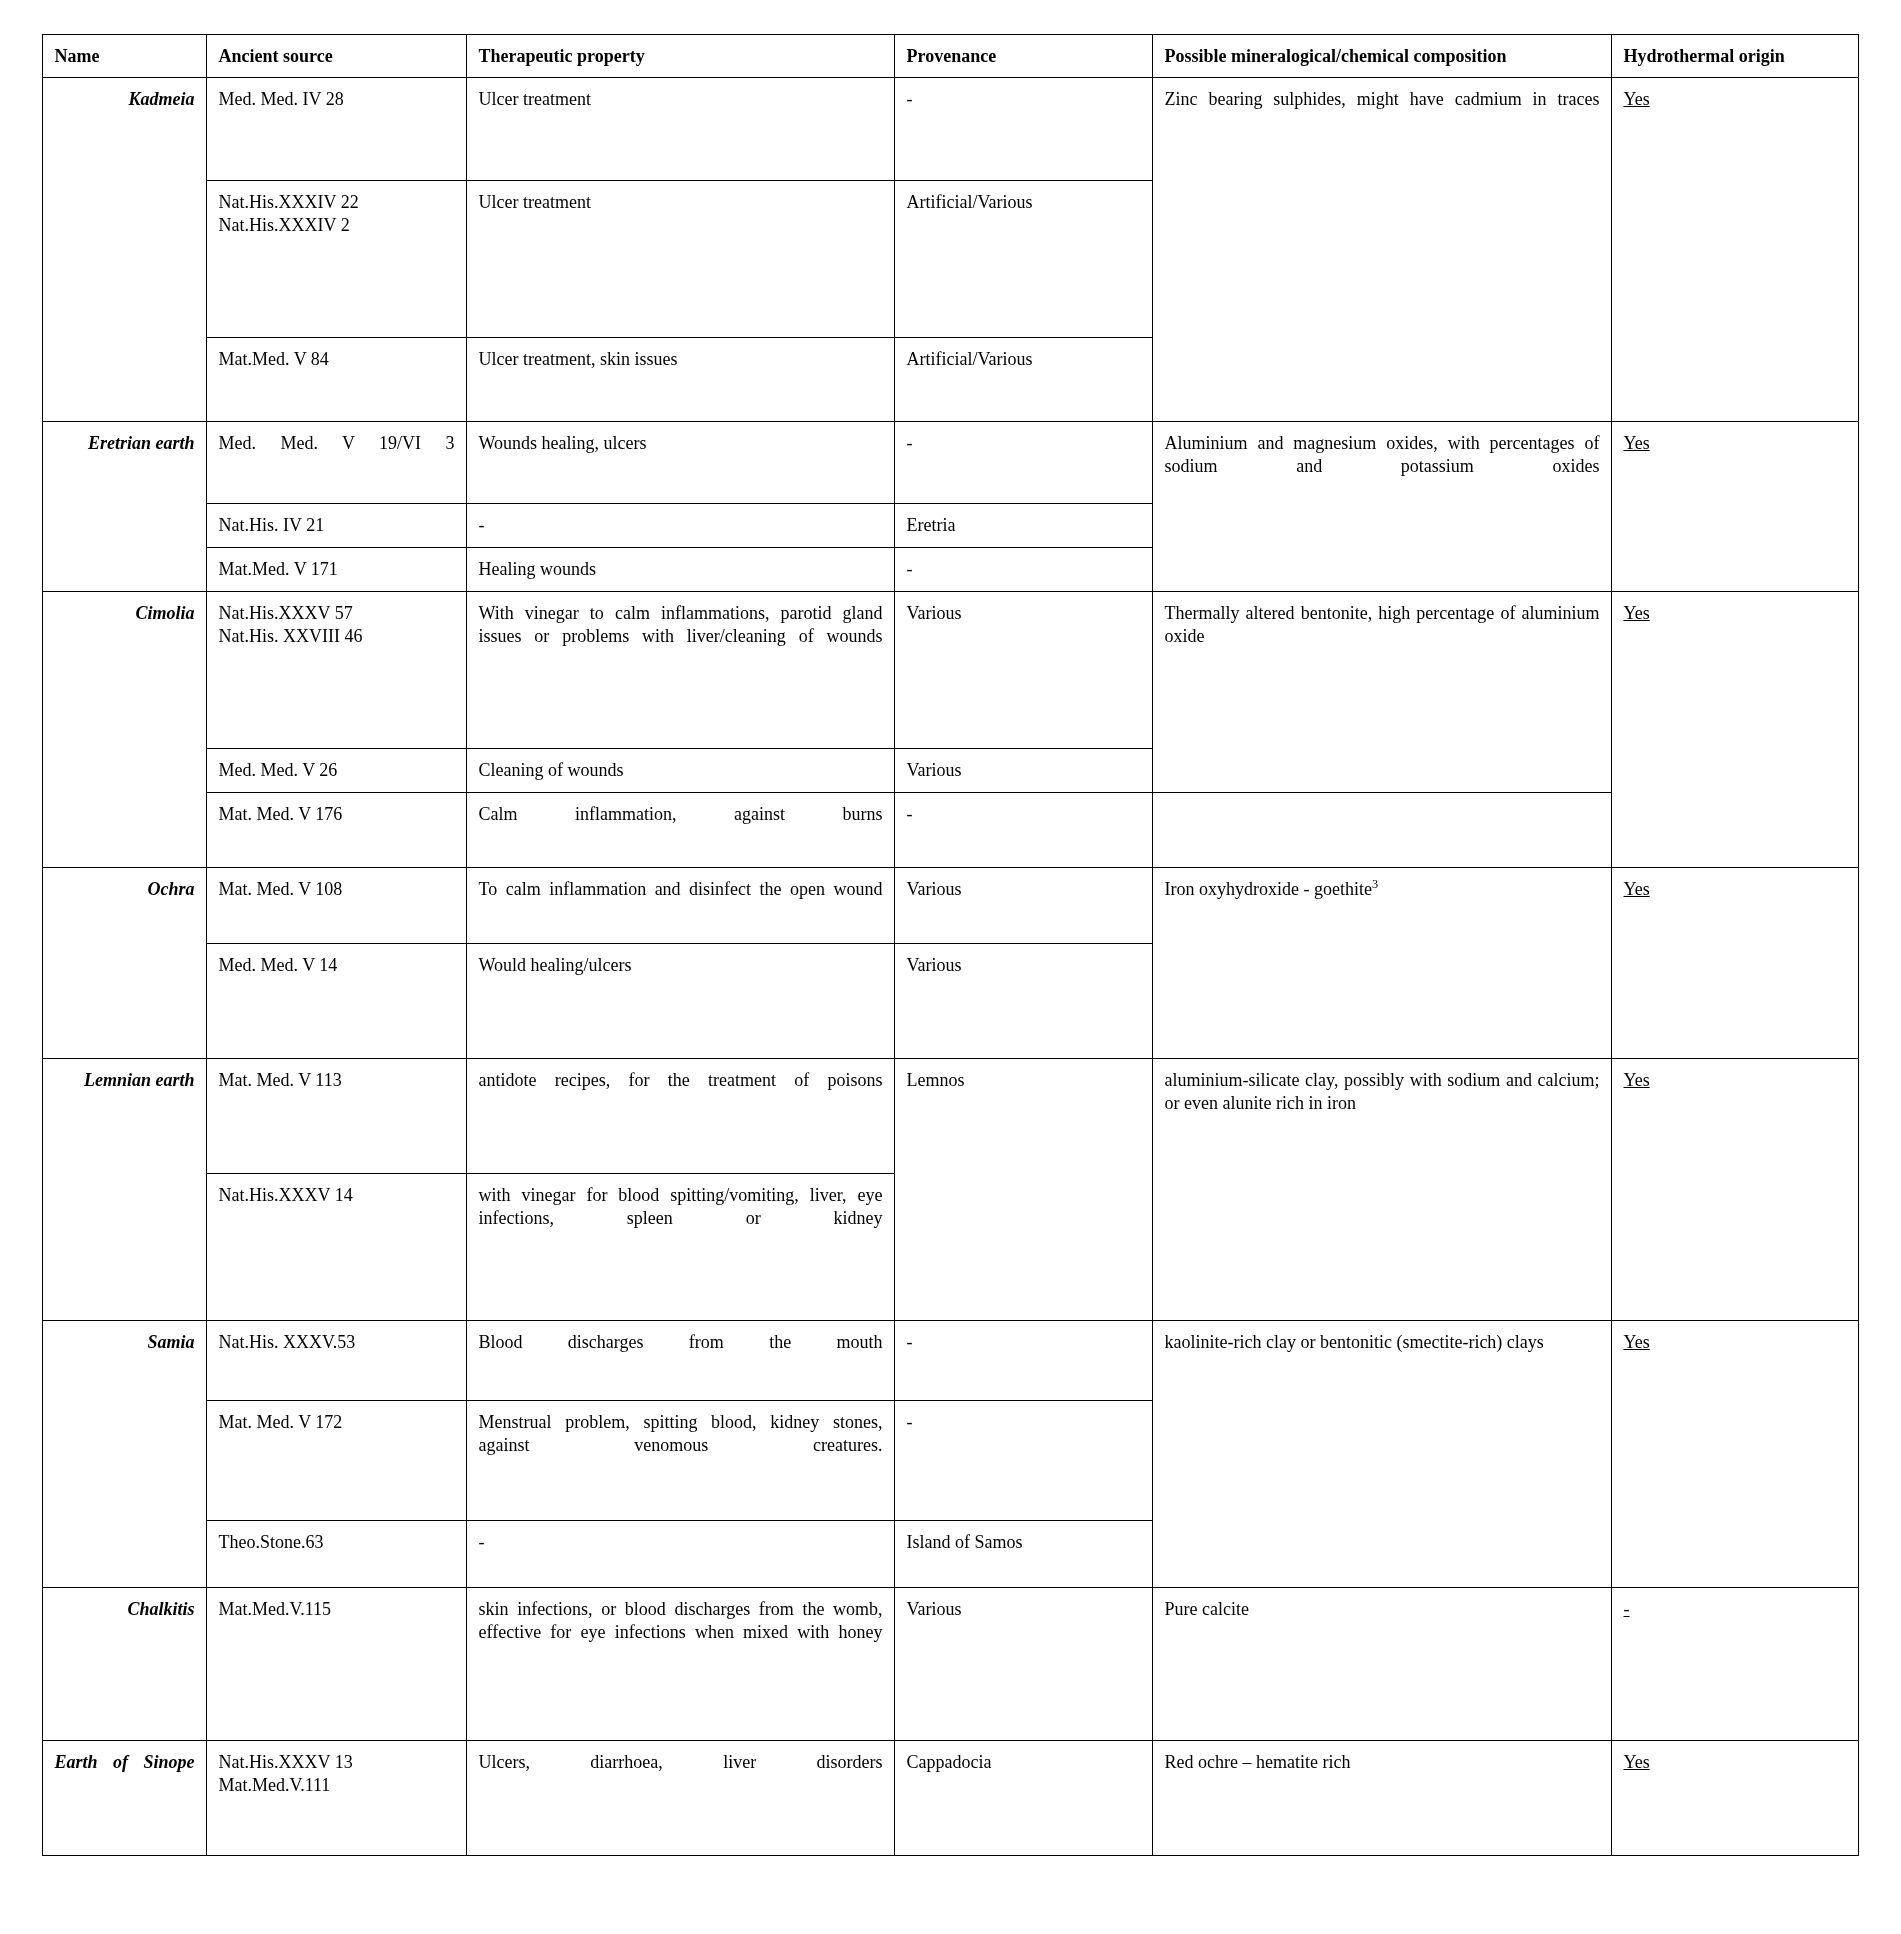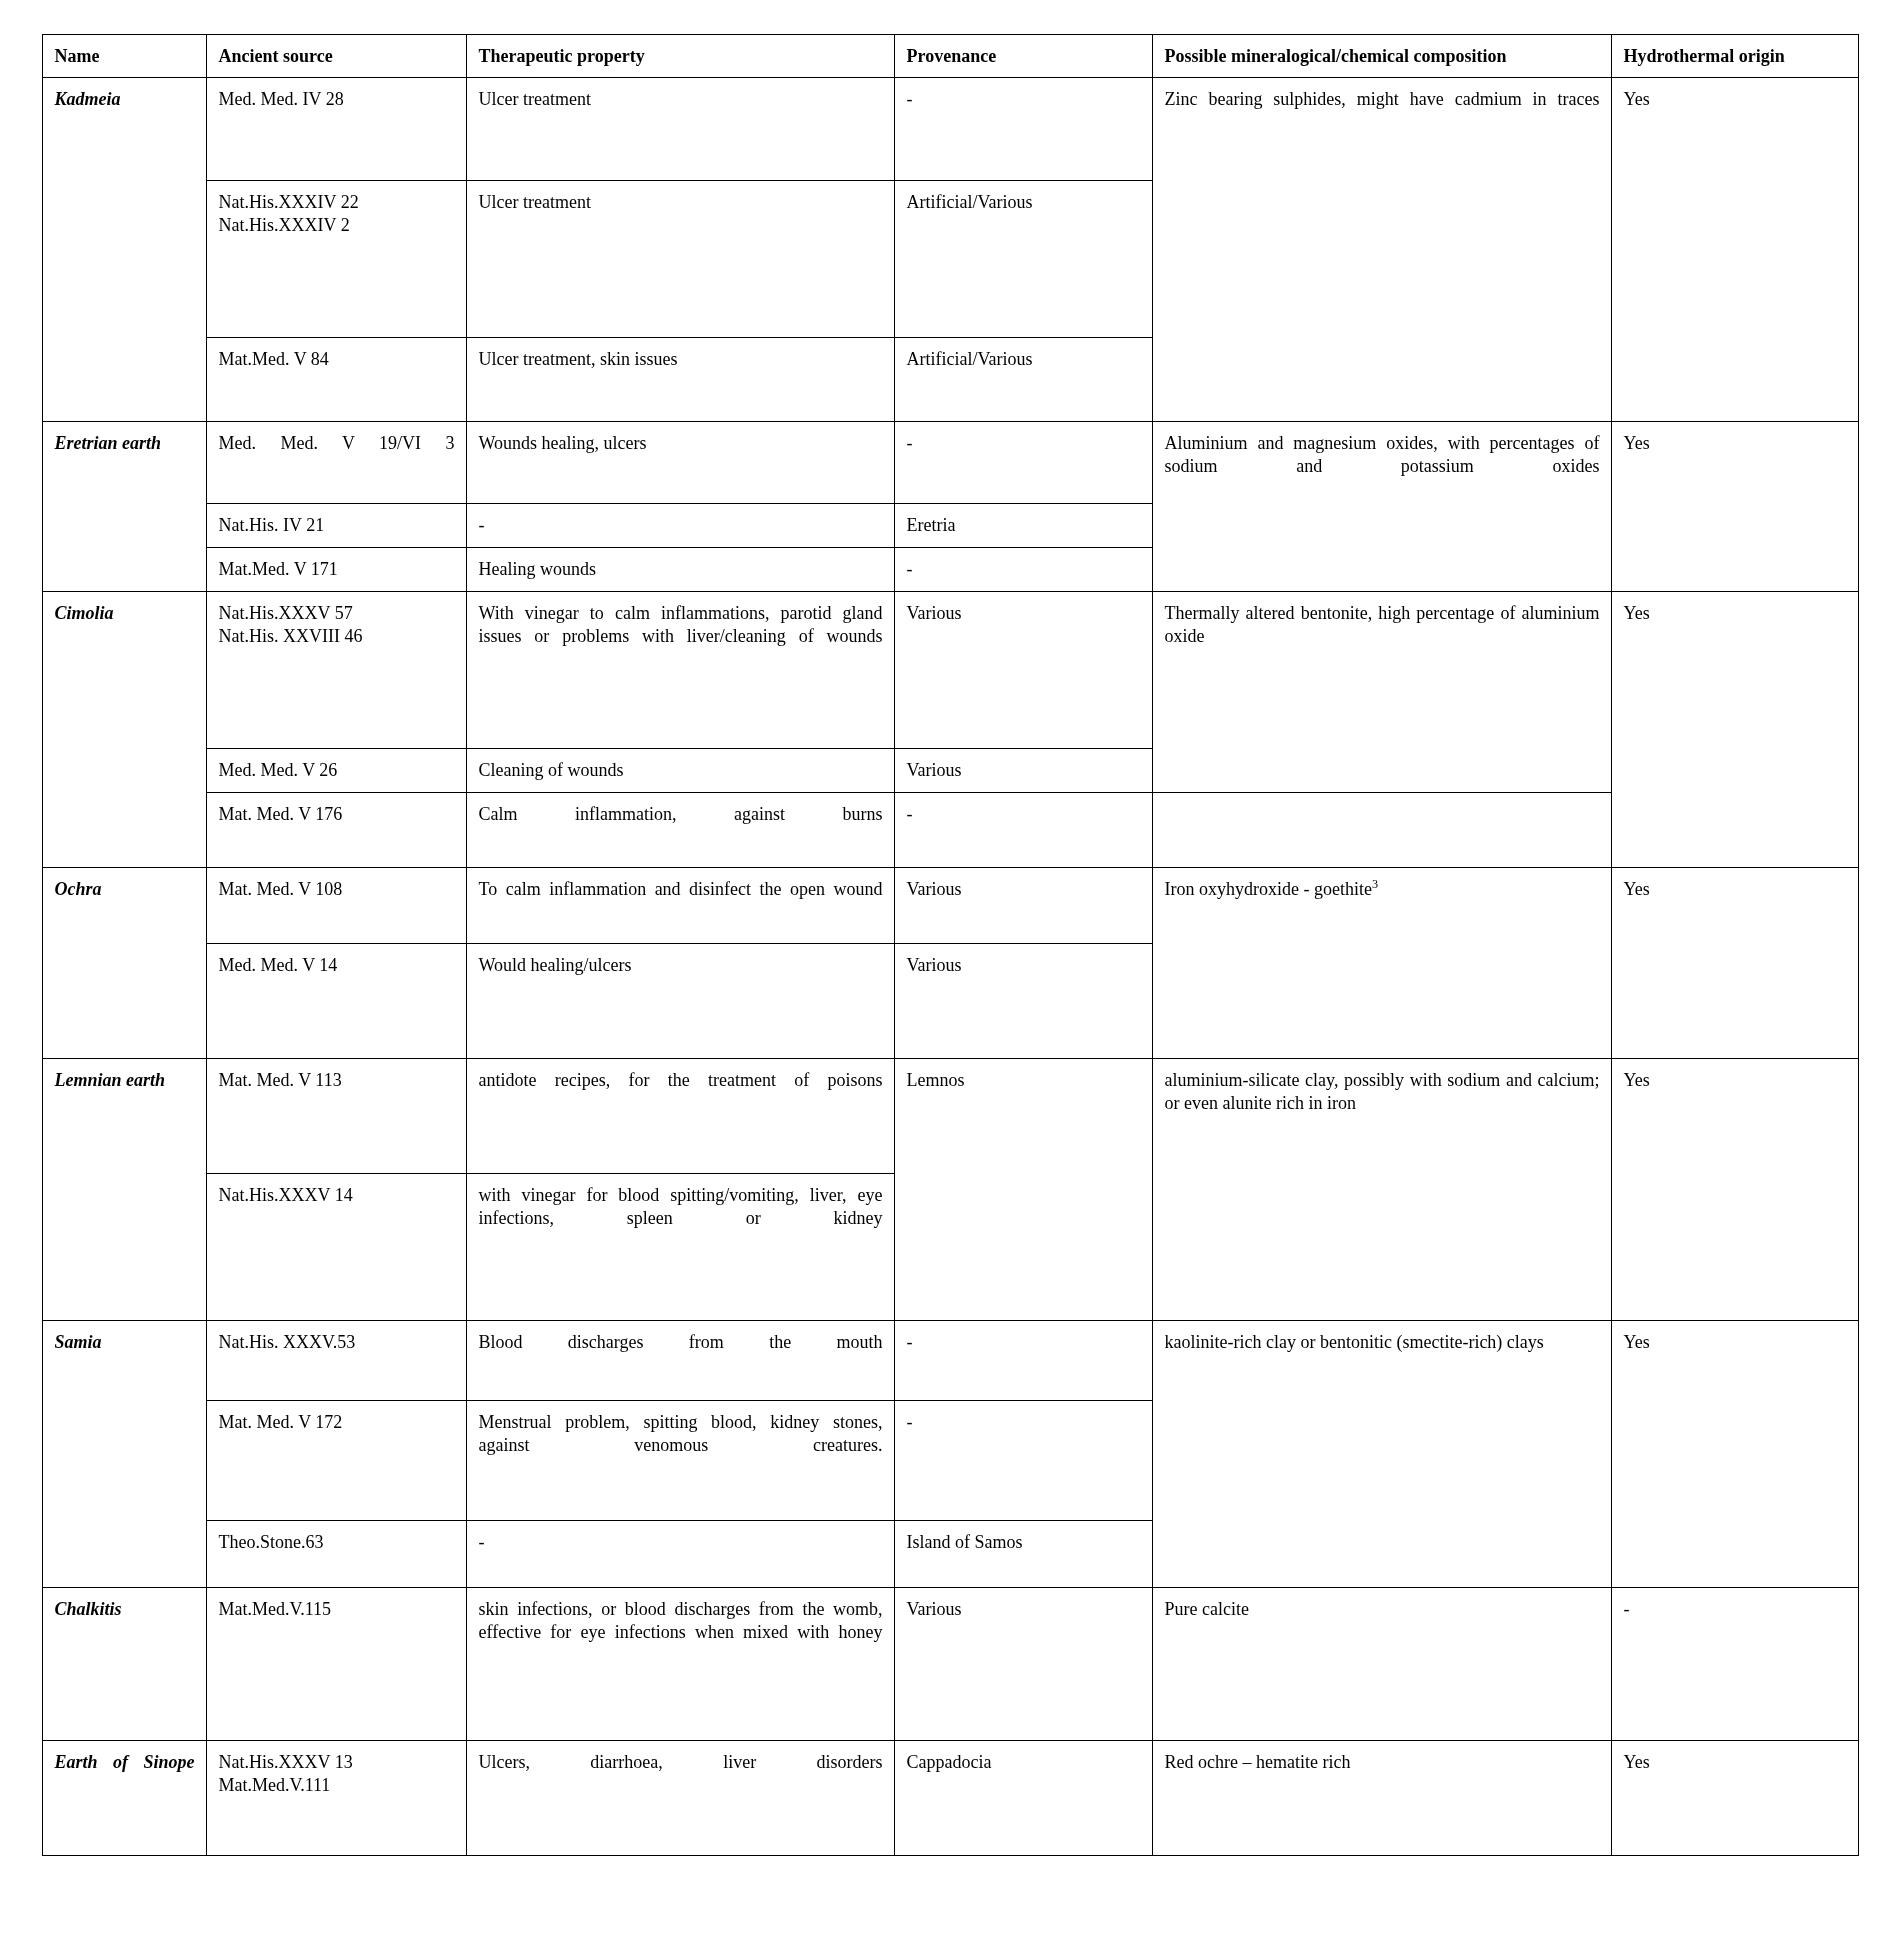--- a/index.html
+++ b/index.html
@@ -44,40 +44,42 @@
   col.c-ther   { width: 428px; }
   col.c-prov   { width: 258px; }
   col.c-comp   { width: 459px; }
   col.c-hydro  { width: 247px; }
 
   td.name-cell {
     font-style: italic;
     font-weight: bold;
     vertical-align: middle;
     padding-left: 13.4px;
+    text-align: right;
   }
   td.just {
     text-align: justify;
     text-align-last: justify;
     hyphens: none;
   }
   td.mid {
     vertical-align: middle;
   }
   td.comp-cell {
     vertical-align: middle;
     text-align: justify;
     text-align-last: left;
   }
   td.comp-cell.jfull {
     text-align: justify;
     text-align-last: justify;
   }
   td.hydro-cell {
     vertical-align: top;
+    text-decoration: underline;
   }
   sup {
     font-size: 0.68em;
     vertical-align: super;
     line-height: 0;
   }
   .nowrapline { white-space: pre-line; }
 </style>
 </head>
 <body>

